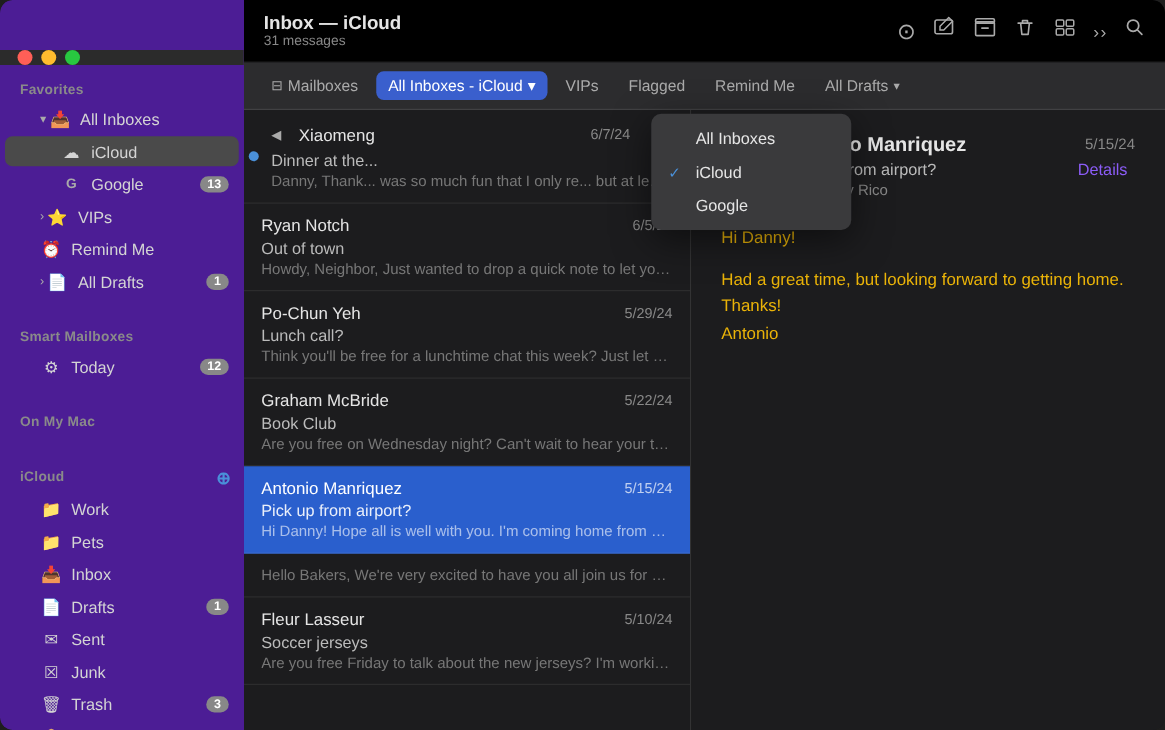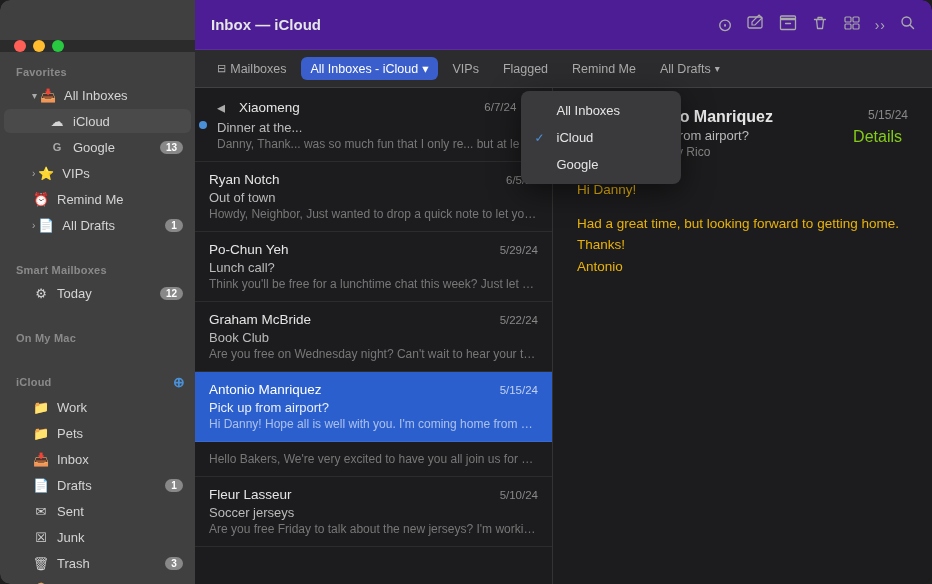--- a/index.html
+++ b/index.html
@@ -9,21 +9,21 @@
       width: 932px;
       height: 584px;
       overflow: hidden;
       display: flex;
       border-radius: 10px;
     }
 
     
     .sidebar {
       width: 195px;
-      background: #404040;
+      background: #4c1d95;
       height: 584px;
       display: flex;
       flex-direction: column;
       overflow-y: auto;
       flex-shrink: 0;
       padding-top: 40px;
     }
     .sidebar::-webkit-scrollbar { width: 0; }
 
     .sidebar-section-header {
@@ -93,21 +93,21 @@
       display: flex;
       flex-direction: column;
       background: #1c1c1e;
       height: 584px;
       overflow: hidden;
     }
 
     
     .toolbar {
       height: 50px;
-      background: #4c1d95;
+      background: #000000;
       display: flex;
       align-items: center;
       padding: 0 16px;
       border-bottom: 1px solid rgba(255,255,255,0.08);
       flex-shrink: 0;
     }
     .toolbar-title {
       flex: 1;
     }
     .toolbar-title .main-title {
@@ -323,22 +323,22 @@
       white-space: nowrap;
       margin-left: 12px;
     }
     .detail-actions {
       display: flex;
       flex-direction: column;
       align-items: flex-end;
       gap: 4px;
     }
     .details-btn {
-      color: #84cc16;
-      font-size: 16px;
+      color: #8b5cf6;
+      font-size: 13px;
       cursor: pointer;
       padding: 2px 6px;
       border-radius: 4px;
     }
 
     .detail-body {
       font-size: 13.5px;
       color: #eab308;
       line-height: 1.6;
     }
@@ -482,20 +482,21 @@
       </div>
 
     </div>
   </div>
 
   <div class="main-content">
 
     <div class="toolbar">
       <div class="toolbar-title">
         <div class="main-title">Inbox — iCloud</div>
+        <div class="sub-title">31 messages</div>
       </div>
       <div class="toolbar-icons">
         <span class="toolbar-icon" style="font-size:18px;">⊙</span>
         <span class="toolbar-icon">
           <svg width="18" height="18" viewBox="0 0 18 18" fill="none">
               <rect x="1" y="3" width="14" height="11" rx="1.5" stroke="#aaa" stroke-width="1.3"></rect>
               <path d="M12 1l3 3-7 7H5v-3l7-7z" stroke="#aaa" stroke-width="1.2" fill="none"></path>
             </svg>
         </span>
         <span class="toolbar-icon">
@@ -572,21 +573,21 @@
       <div class="message-list">
 
         <div class="message-item">
           <div class="unread-dot"></div>
           <div style="padding-left:8px;">
             <div class="message-header">
               <span style="display:flex;align-items:center;gap:6px;">
                 <span class="back-arrow">◂</span>
                 <span class="message-sender">Xiaomeng</span>
               </span>
-              <span style="display:flex;gap:8px;">
+              <span style="display:flex;align-items:center;gap:20px;">
                 <span class="message-date">6/7/24</span>
                 <span class="attachment-icon">📎</span>
               </span>
             </div>
             <div class="message-subject">Dinner at the...</div>
             <div class="message-preview">Danny, Thank... was so much fun that I only re... but at least it's a...</div>
           </div>
         </div>
 
         <div class="message-item">

